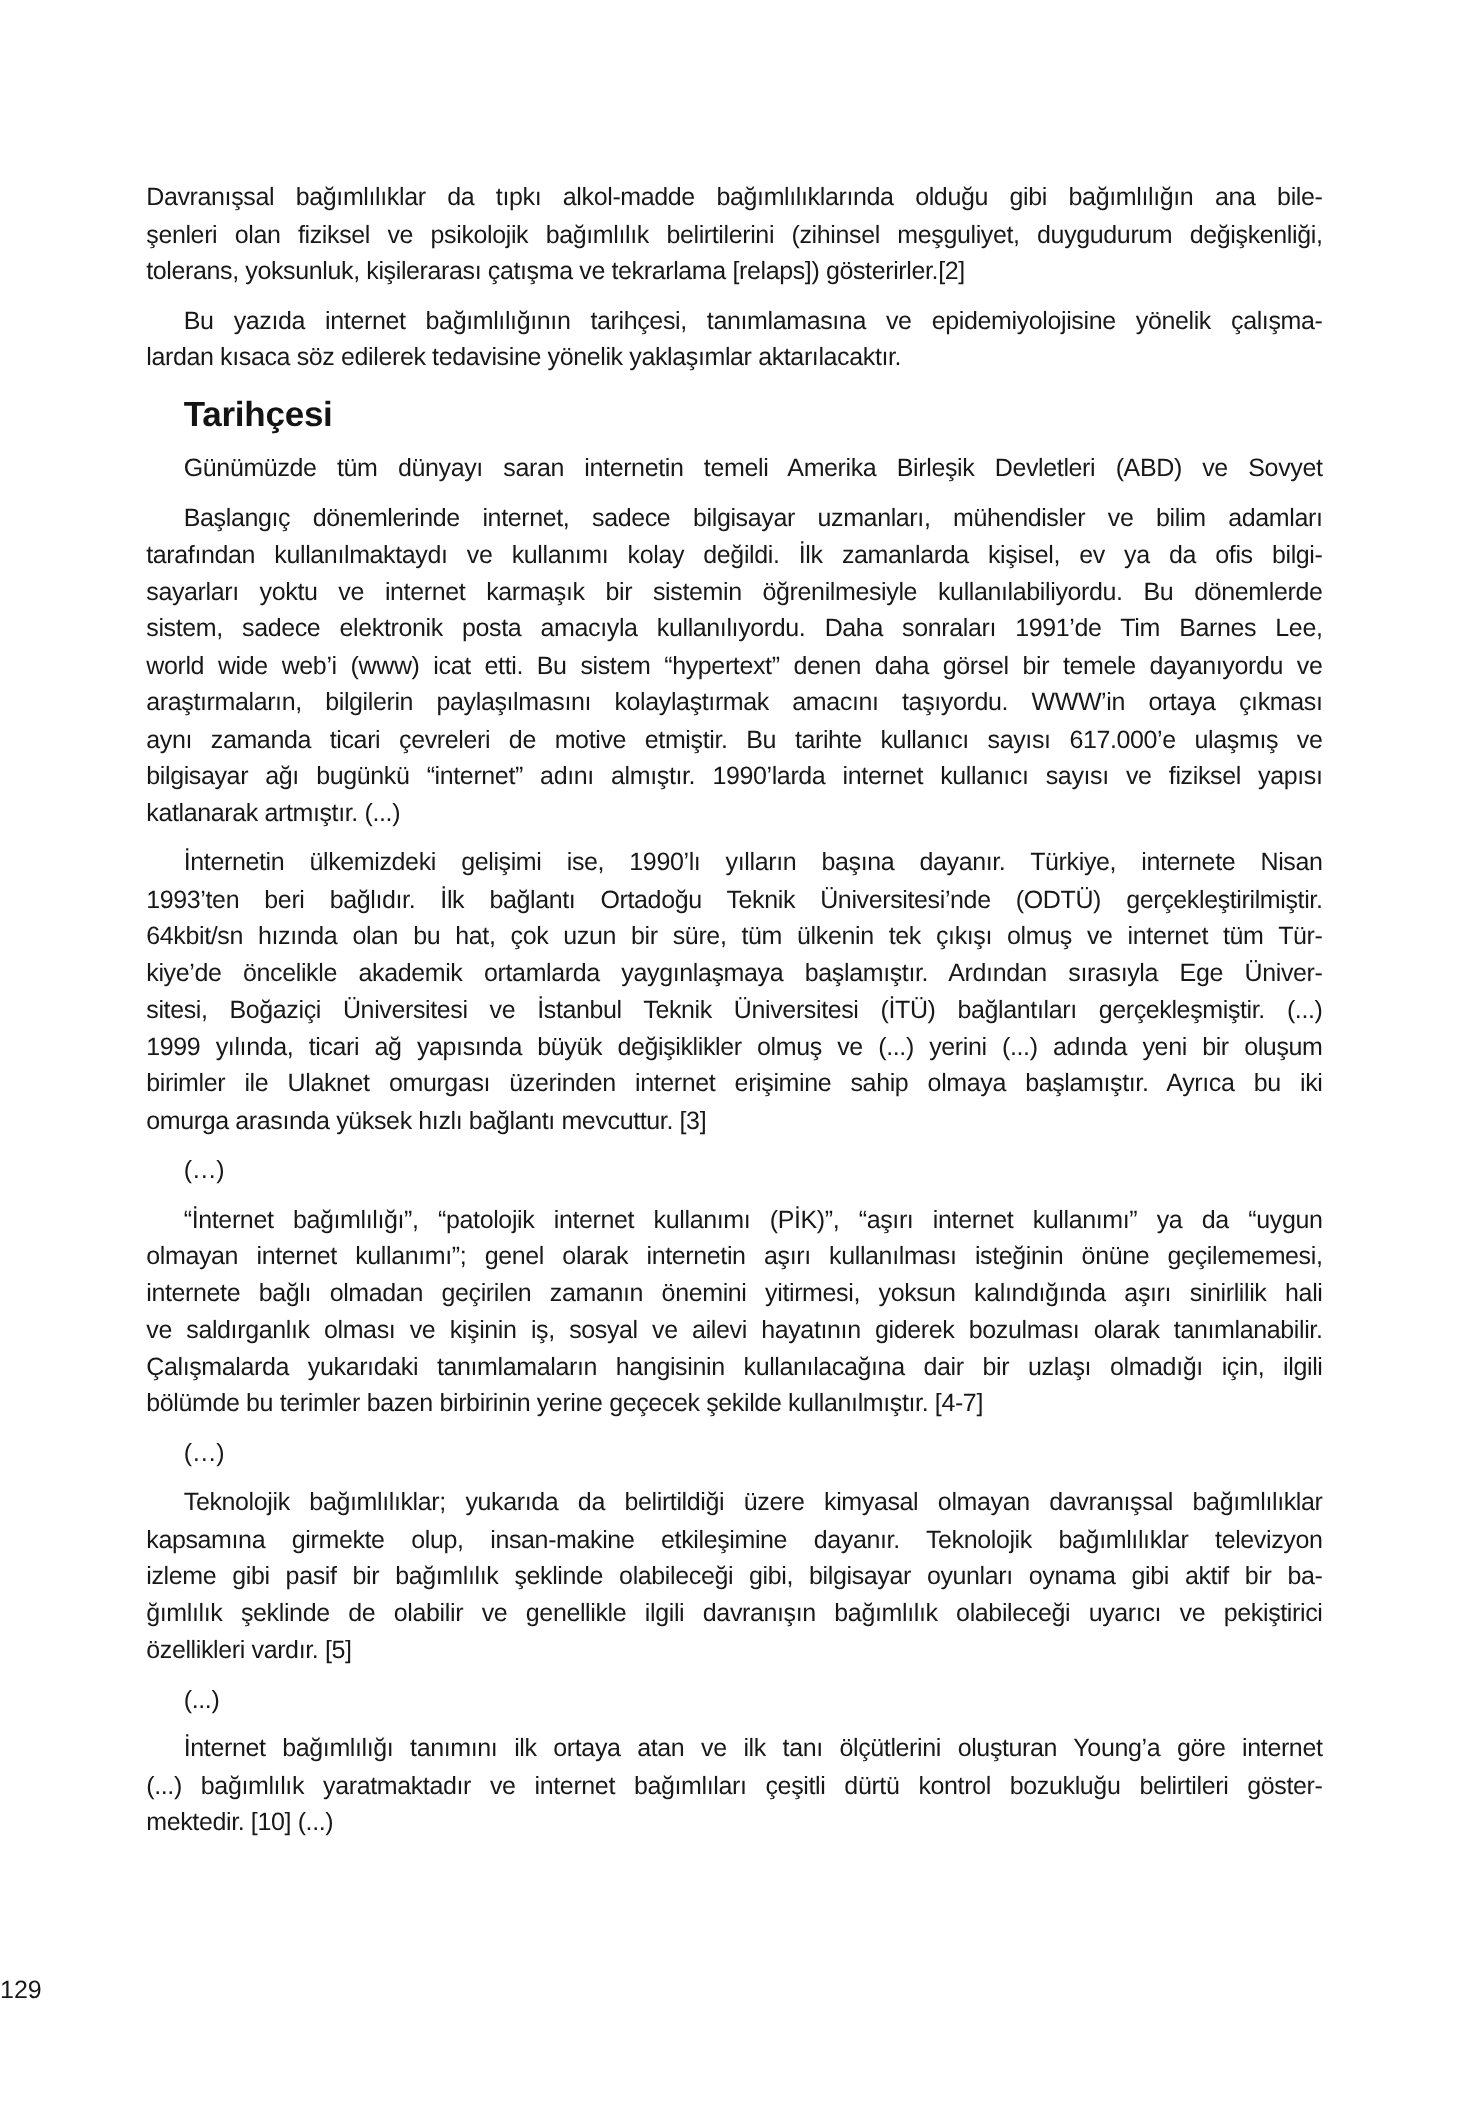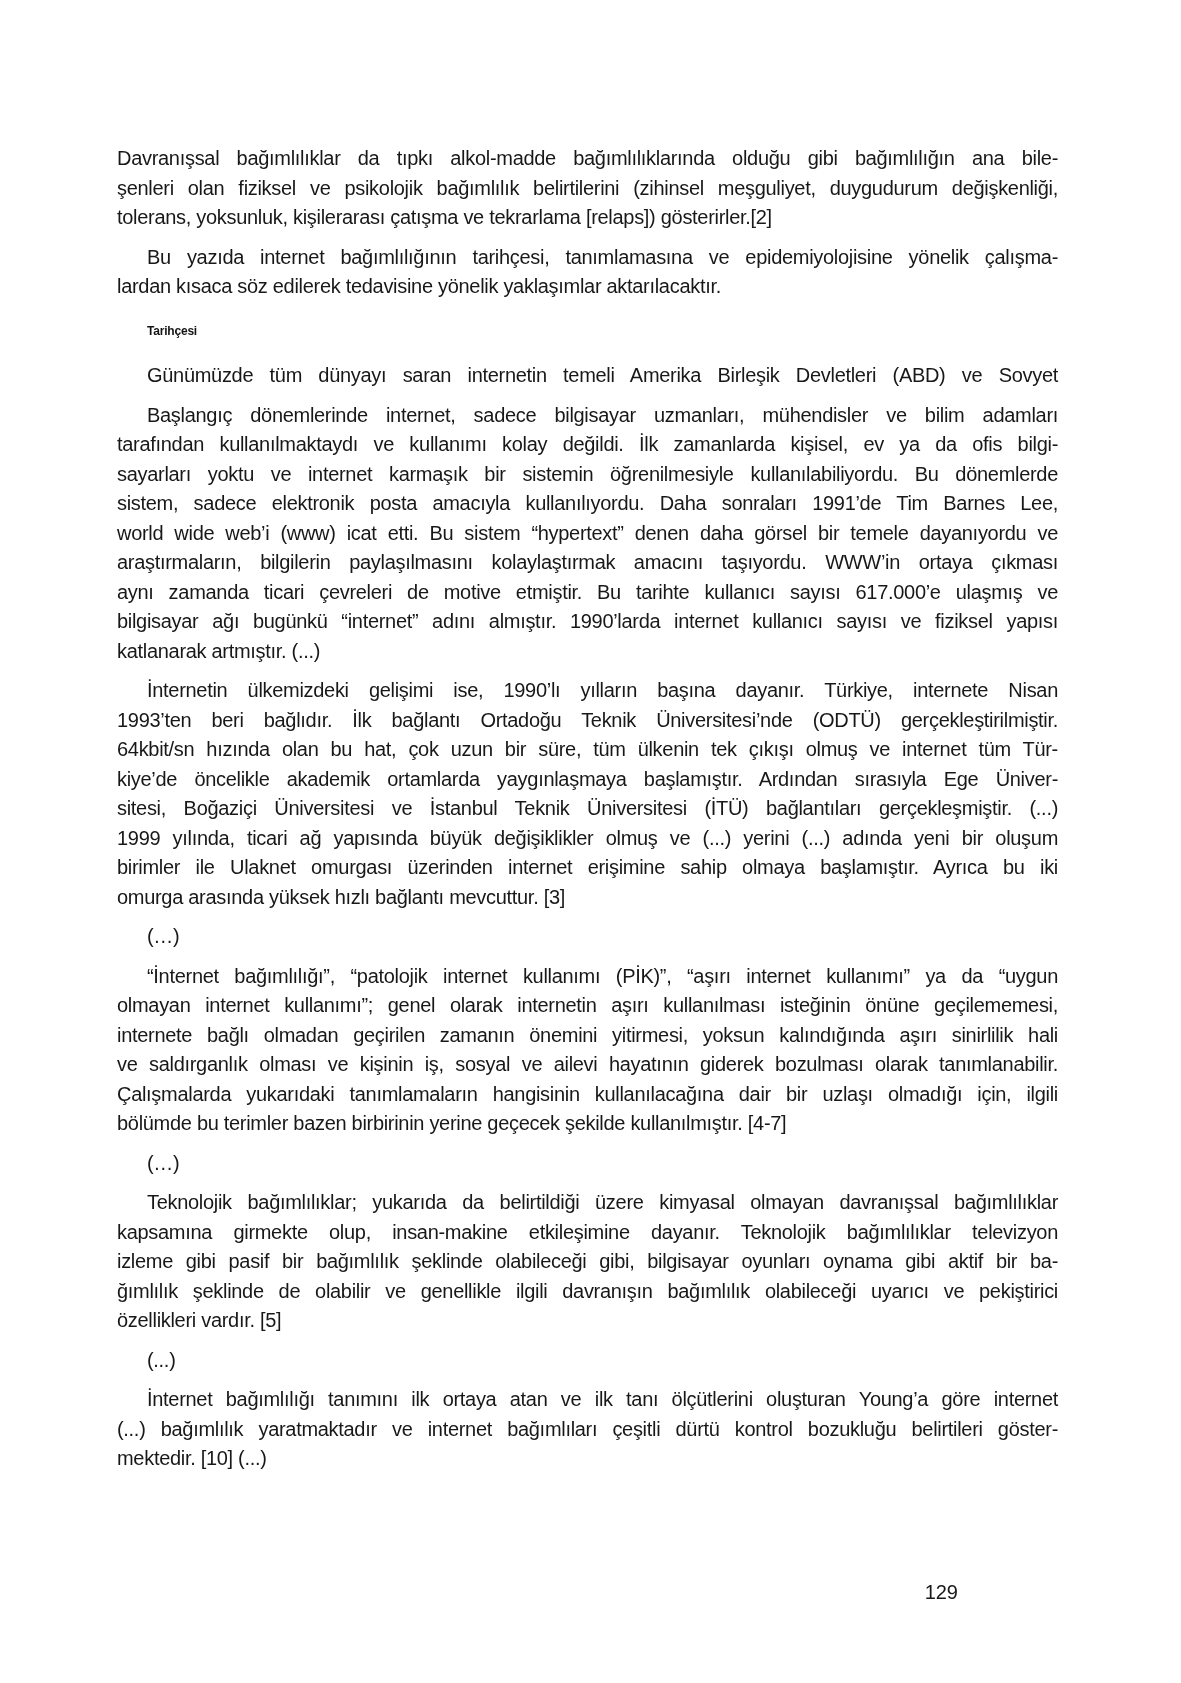--- a/index.html
+++ b/index.html
@@ -34,34 +34,34 @@
     -moz-text-align-last: justify;
   }
   .line.last {
     text-align-last: left;
     -moz-text-align-last: left;
   }
   .line.indent {
     padding-left: 30px;
   }
   .heading {
-    font-size: 12px;
+    font-size: 28px;
     line-height: 29.5px;
     font-weight: bold;
     letter-spacing: -0.2px;
     margin: 15px 0 15px 0;
     padding-left: 30px;
     color: #141414;
   }
   .page-footer {
     position: absolute;
     left: 0;
     top: 1578px;
     width: 958px;
-    text-align: right;
+    text-align: left;
   }
   .page-number {
     font-size: 20px;
     line-height: 29.5px;
     color: #181818;
   }
 </style>
 </head>
 <body>
 

